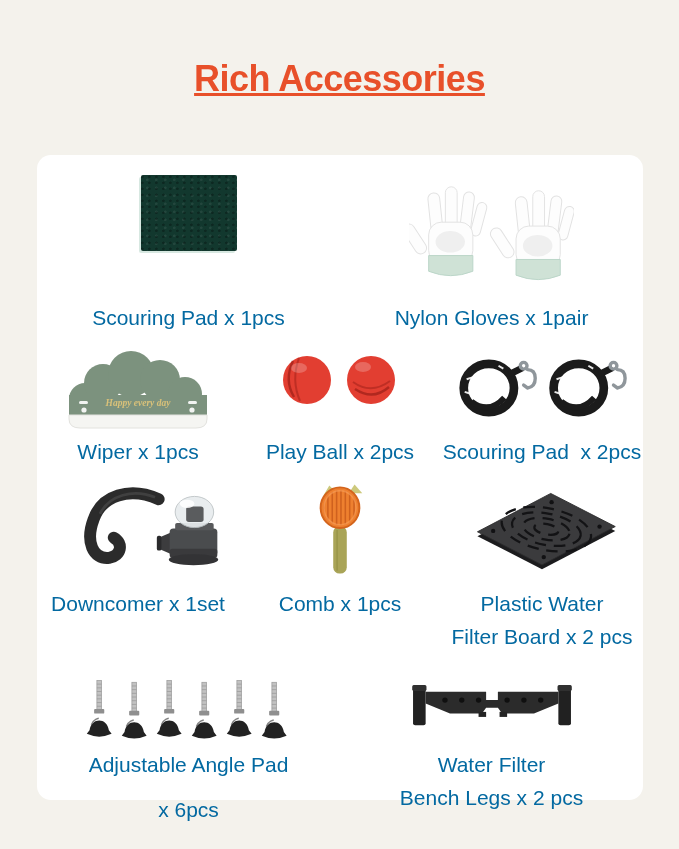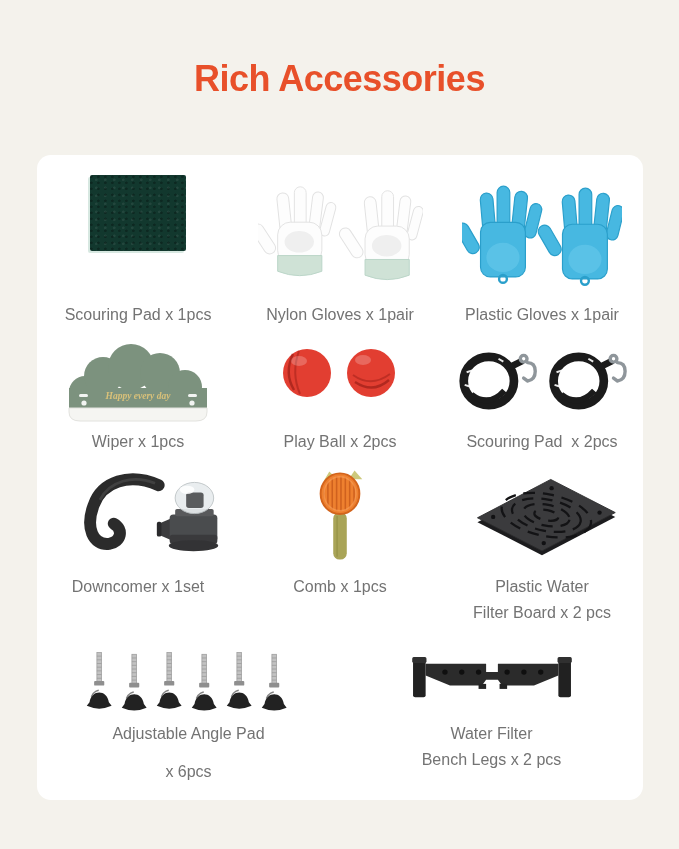--- a/index.html
+++ b/index.html
@@ -1,32 +1,32 @@
 <!DOCTYPE html>
 <html><head>
 <meta charset="utf-8">
 <style>
   html,body{margin:0;padding:0;background:#F4F2EC;font-family:"Liberation Sans",sans-serif;}
   .page{position:relative;width:679px;height:849px;background:#F4F2EC;overflow:hidden;}
   .header{padding-top:58px;text-align:center;}
-  .title{font-size:36px;font-weight:700;color:#E8502A;letter-spacing:-0.5px;}
+  .title{font-size:36px;font-weight:700;color:#E8502A;letter-spacing:-0.5px;text-decoration:underline;}
   .subtitle{margin-top:13px;font-size:18px;color:#3A3A3A;}
   .card{position:absolute;left:37px;top:155px;width:606px;height:645px;background:#FFFFFF;
         border-radius:14px;box-sizing:border-box;padding-top:20px;}
   .row{display:flex;}
   .cell{flex:1;display:flex;flex-direction:column;align-items:center;}
   .imgbox{display:flex;align-items:flex-start;justify-content:center;}
   .r1 .imgbox{height:120px;}
   .r2 .imgbox{height:78px;}
   .r3 .imgbox{height:100px;}
   .r4 .imgbox{height:64px;}
   .r2{margin-top:18px;}
   .r3{margin-top:14px;}
   .r4{margin-top:26px;}
-  .label{margin-top:9px;font-size:16px;color:#737373;text-align:center;line-height:1.38;white-space:pre-wrap;}
+  .label{margin-top:9px;font-size:21px;color:#0369a1;text-align:center;line-height:1.38;white-space:pre-wrap;}
   .pad-swatch{width:96px;height:76px;border-radius:2px;
     background:
       radial-gradient(circle at 20% 30%, rgba(0,0,0,.28) 1px, transparent 1.6px) 0 0/7px 6px,
       radial-gradient(circle at 70% 60%, rgba(255,255,255,.07) 1px, transparent 1.6px) 0 0/9px 8px,
       #12382E;
     box-shadow:-2px 2px 0 rgba(205,226,217,.8);}
 </style>
 </head>
 <body>
 
@@ -60,43 +60,20 @@
                 </g>
                 <ellipse cx="36" cy="64" rx="15" ry="11" fill="#EFEFEF"></ellipse>
                 <path d="M14,78 h45 v16 q-22.5,9 -45,0 z" fill="#CFE2D6" stroke="#BBD5C8"></path>
               </g>
             </defs>
             <use href="#glove-n" x="6" y="4"></use>
             <use href="#glove-n" x="95" y="8"></use>
           </svg>
         </div>
         <div class="label">Nylon Gloves x 1pair</div>
-      </div>
-      <div class="cell">
-        <div class="imgbox">
-          <svg width="160" height="118" viewBox="0 0 164 120">
-            <defs>
-              <g id="glove-b" stroke-width="1.2">
-                <g fill="#47B8E1" stroke="#2A9FCB">
-                  <rect x="0" y="44" width="13" height="34" rx="6.5" transform="rotate(-30 6 74)"></rect>
-                  <rect x="16" y="16" width="13" height="46" rx="6.5" transform="rotate(-5 22 60)"></rect>
-                  <rect x="30" y="9" width="13" height="52" rx="6.5"></rect>
-                  <rect x="44" y="14" width="13" height="47" rx="6.5" transform="rotate(6 50 60)"></rect>
-                  <rect x="57" y="26" width="12" height="36" rx="6" transform="rotate(14 63 60)"></rect>
-                  <rect x="13" y="46" width="46" height="56" rx="10"></rect>
-                </g>
-                <ellipse cx="36" cy="82" rx="17" ry="15" fill="#5FC4E8" opacity="0.8"></ellipse>
-                <circle cx="36" cy="104" r="4" fill="none" stroke="#2A9FCB" stroke-width="2.5"></circle>
-              </g>
-            </defs>
-            <use href="#glove-b" x="6" y="2"></use>
-            <use href="#glove-b" x="90" y="4"></use>
-          </svg>
-        </div>
-        <div class="label">Plastic Gloves x 1pair</div>
       </div>
     </div>
 
     <div class="row r2">
       <div class="cell">
         <div class="imgbox">
           <svg width="150" height="80" viewBox="0 0 150 80">
             <g fill="#7C927E">
               <circle cx="22" cy="48" r="16"></circle>
               <circle cx="40" cy="32" r="19"></circle>

